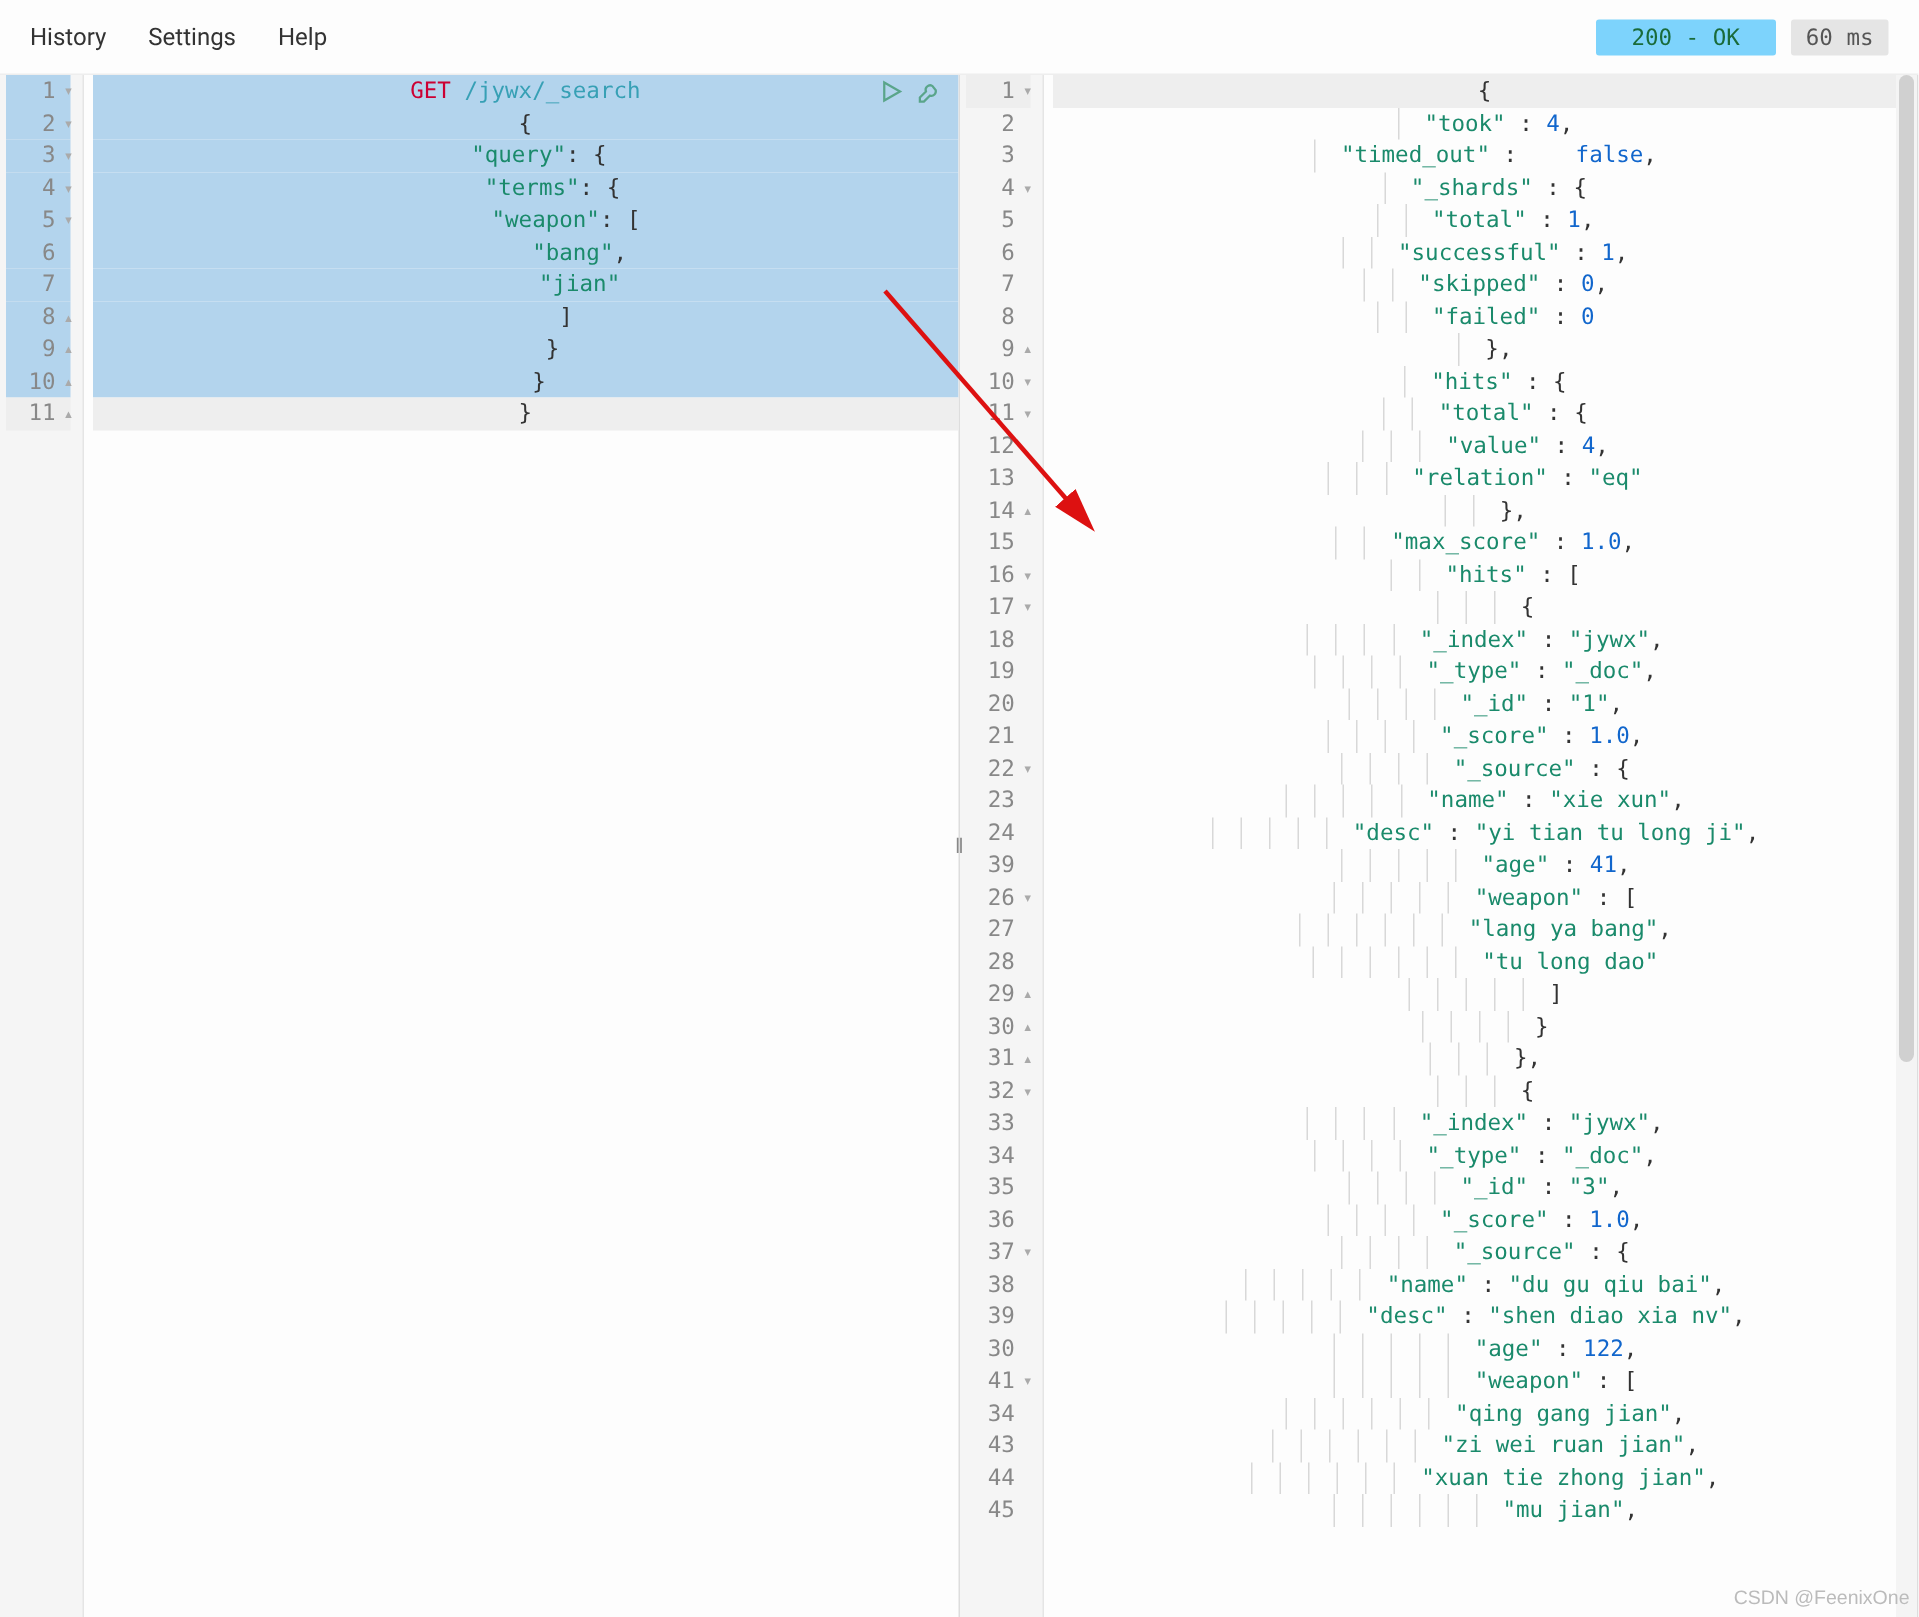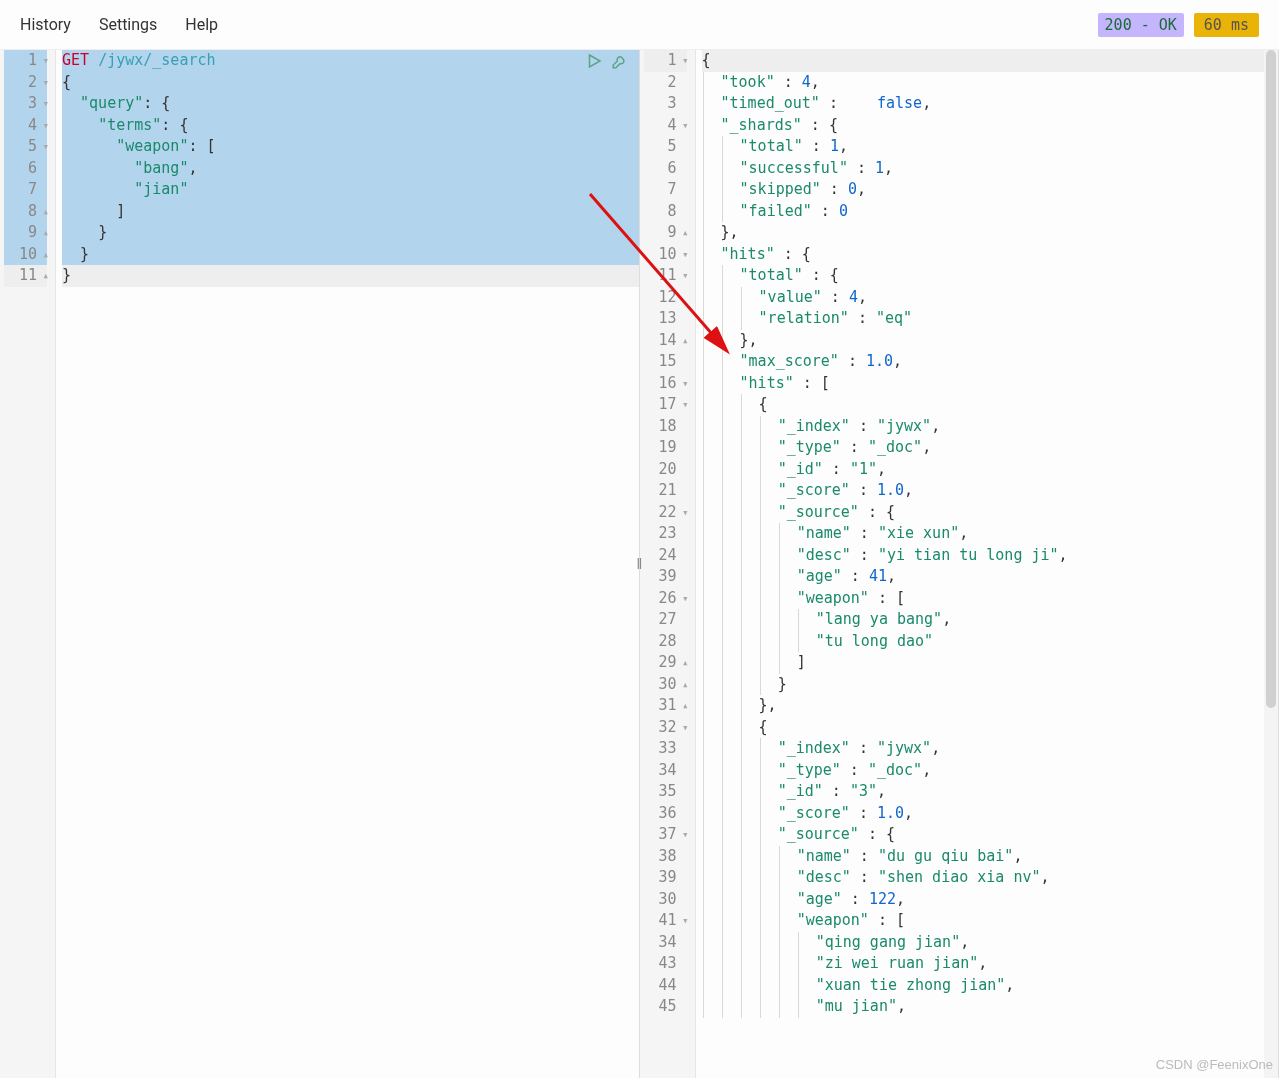--- a/index.html
+++ b/index.html
@@ -17,30 +17,30 @@
   border-bottom: 1px solid #eee;
 }
 .menubar .menu-item {
   margin-right: 28px;
   font-size: 16px;
   color: #333;
   cursor: pointer;
 }
 .menubar .spacer { flex: 1; }
 .status-badge {
-  background: #c4b5fd;
+  background: #7dd3fc;
   color: #1a6b3a;
-  padding: 3px 7px;
+  padding: 3px 24px;
   font-size: 15px;
   border-radius: 2px;
   margin-right: 10px;
   font-family: Menlo, Consolas, monospace;
 }
 .timing-badge {
-  background: #eab308;
+  background: #e5e5e5;
   color: #555;
   padding: 3px 10px;
   font-size: 15px;
   border-radius: 2px;
   font-family: Menlo, Consolas, monospace;
 }
 .editors {
   display: flex;
   height: calc(100vh - 50px);
   position: relative;
@@ -70,21 +70,21 @@
   min-width: 56px;
 }
 .gutter .ln { white-space: pre; padding-right: 10px; position: relative; }
 .fold { color: #aaa; font-size: 11px; vertical-align: middle; position: absolute; right: -2px; }
 .code {
   flex: 1;
   padding-left: 6px;
   white-space: pre;
   position: relative;
 }
-.code .line { display: block; min-height: 21.5px; }
+.code .line { display: block; min-height: 21.5px; text-align: center; }
 .selected { background: #b3d4ed; display: block; width: 100%; }
 .cur-line { background: #eee; display: block; width: 100%; }
 .t-method { color: #c03; }
 .t-path { color: #37a0b5; }
 .t-key { color: #1a8a6b; }
 .t-str { color: #1a8a6b; }
 .t-punc { color: #333; }
 .t-num { color: #1166cc; }
 .t-bool { color: #1166cc; margin-left: 30px; }
 .indent-guide { border-left: 1px solid #d8d8d8; display: inline-block; width: 9px; height: 21.5px; vertical-align: top; margin-left: 1px; }

